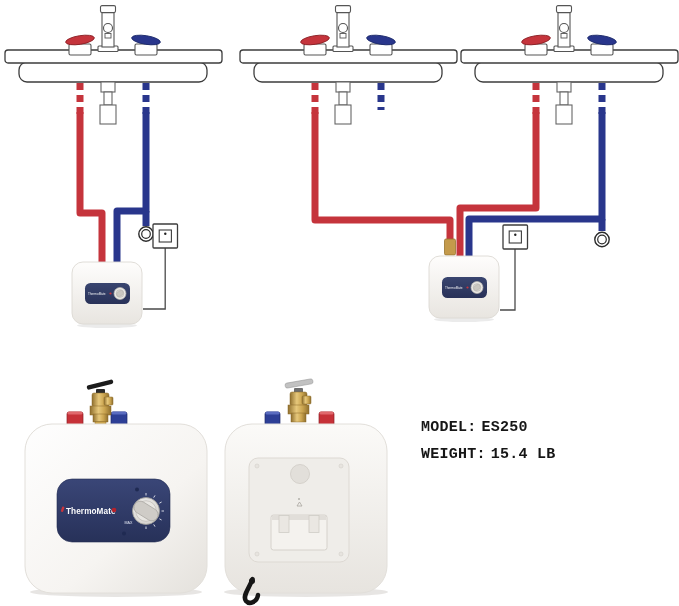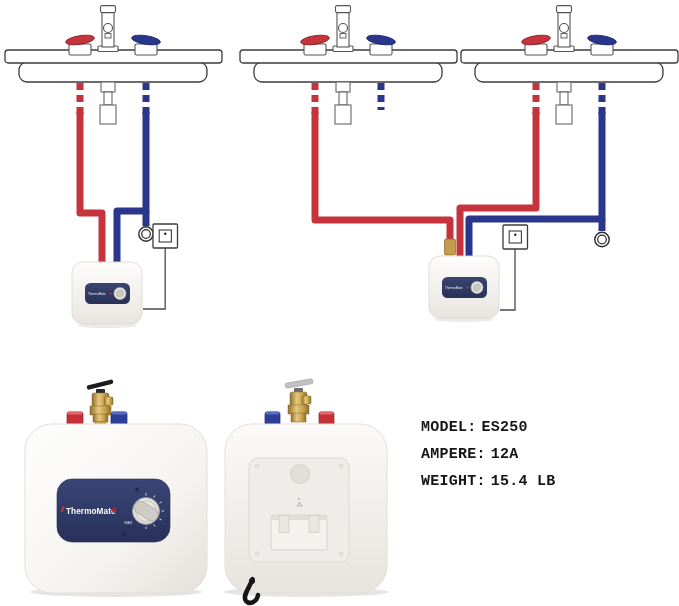--- a/index.html
+++ b/index.html
@@ -218,17 +218,16 @@
       <rect x="279" y="515.5" width="10" height="17" fill="#eae7e2" stroke="#cfccc6" stroke-width="0.8"></rect>
       <rect x="309" y="515.5" width="10" height="17" fill="#eae7e2" stroke="#cfccc6" stroke-width="0.8"></rect>
     </g>
     <circle cx="252" cy="581" r="3" fill="#161616"></circle>
     <path d="M252.5,579 C249,589 242,596 246,601 C249.5,605 257,602 258,595" fill="none" stroke="#161616" stroke-width="4.5" stroke-linecap="round"></path>
   </g>
 </svg>
 
 <div class="spec-list">
   <div class="spec-row"><span class="spec-label">MODEL:</span><span class="spec-value">ES250</span></div>
-  <div class="spec-row"><span class="spec-label">AMPERE:</span><span class="spec-value">12A</span></div>
   <div class="spec-row"><span class="spec-label">WEIGHT:</span><span class="spec-value">15.4 LB</span></div>
 </div>
 
 </div>
 
 </body></html>

